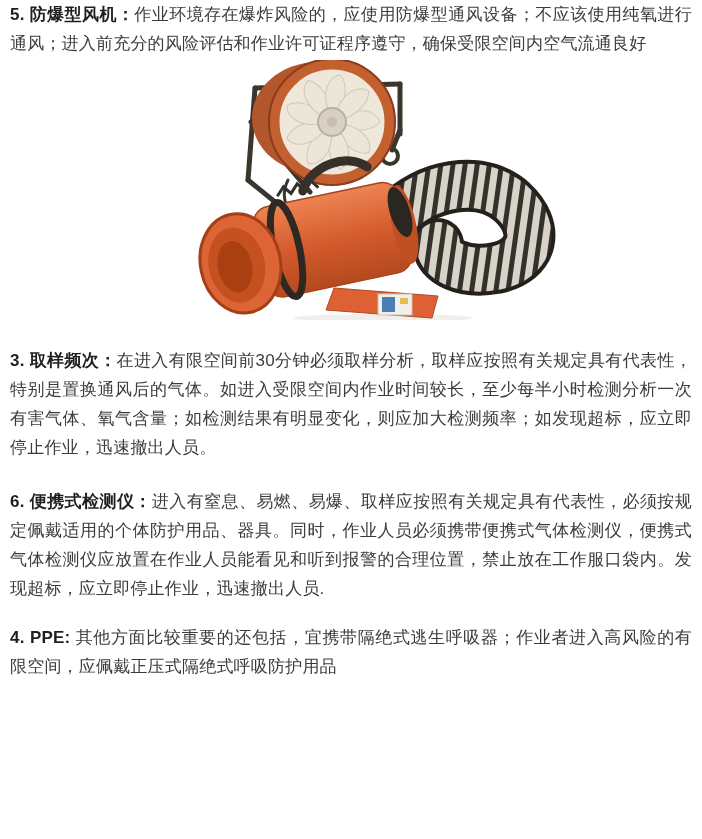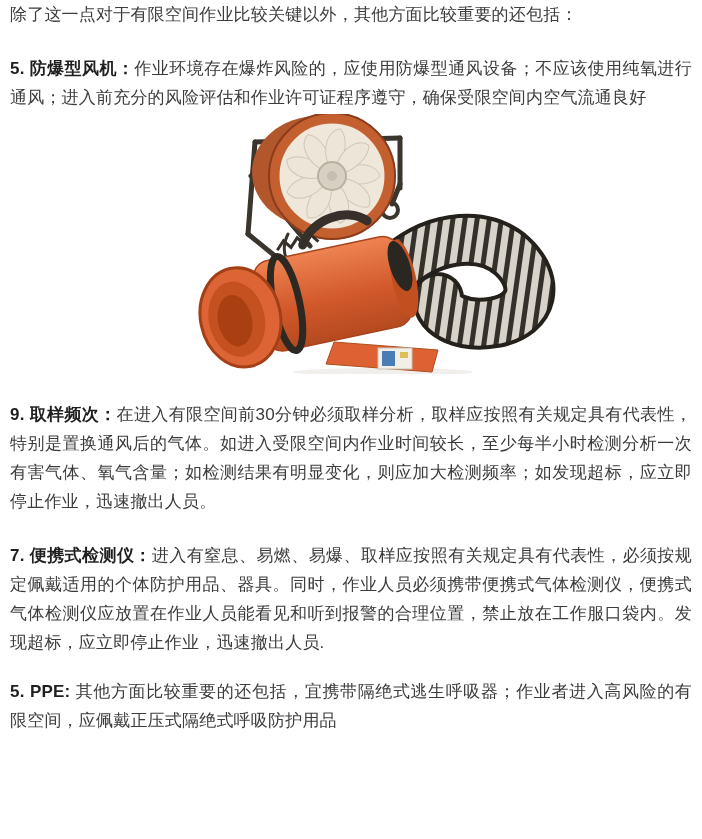--- a/index.html
+++ b/index.html
@@ -38,21 +38,20 @@
     color: inherit;
     cursor: pointer;
   }
 </style>
 </head>
 <body>
 
 <article>
 
 
-  <p><span>除了这一点对于有限空间作业比较关键以外，其他方面比较重要的还包括：</span></p>
 
 
   <p id="item2" class="tight"><b>5. 防爆型风机：</b><span>作业环境存在爆炸风险的，应使用防爆型通风设备；不应该使用纯氧进行通风；进入前充分的风险评估和作业许可证程序遵守，确保受限空间内空气流通良好</span></p>
 
   <figure>
     <svg width="420" height="260" viewBox="0 0 420 260" xmlns="http://www.w3.org/2000/svg">
       <defs>
         <linearGradient id="bodyGrad" x1="0" y1="0" x2="0" y2="1">
           <stop offset="0" stop-color="#ee8352"></stop>
           <stop offset="0.55" stop-color="#d2592b"></stop>
@@ -116,19 +115,19 @@
         </g>
         <ellipse cx="262" cy="152" rx="10" ry="26" transform="rotate(-18 262 152)" fill="#2a2622"></ellipse>
         <polygon points="196,228 300,236 294,258 188,250" fill="#dd6132" stroke="#b04c20" stroke-width="1"></polygon>
         <rect x="240" y="234" width="34" height="21" fill="#f2efe7" stroke="#c9c4b8"></rect>
         <rect x="244" y="237" width="13" height="15" fill="#4a7db3"></rect>
         <rect x="262" y="238" width="8" height="6" fill="#ddbf56"></rect>
       </g>
     </svg>
   </figure>
 
-  <p id="item3"><b>9. 取样频次：</b><span>在进入有限空间前30分钟必须取样分析，取样应按照有关规定具有代表性，特别是置换通风后的气体。如进入受限空间内作业时间较长，至少每半小时检测分析一次有害气体、氧气含量；如检测结果有明显变化，则应加大检测频率；如发现超标，应立即停止作业，迅速撤出人员。</span></p>
+  <p id="item3"><b>3. 取样频次：</b><span>在进入有限空间前30分钟必须取样分析，取样应按照有关规定具有代表性，特别是置换通风后的气体。如进入受限空间内作业时间较长，至少每半小时检测分析一次有害气体、氧气含量；如检测结果有明显变化，则应加大检测频率；如发现超标，应立即停止作业，迅速撤出人员。</span></p>
 
-  <p id="item4"><b>7. 便携式检测仪：</b><span>进入有窒息、易燃、易爆、取样应按照有关规定具有代表性，必须按规定佩戴适用的个体防护用品、器具。同时，作业人员必须携带便携式气体检测仪，便携式气体检测仪应放置在作业人员能看见和听到报警的合理位置，禁止放在工作服口袋内。发现超标，应立即停止作业，迅速撤出人员.</span></p>
+  <p id="item4"><b>6. 便携式检测仪：</b><span>进入有窒息、易燃、易爆、取样应按照有关规定具有代表性，必须按规定佩戴适用的个体防护用品、器具。同时，作业人员必须携带便携式气体检测仪，便携式气体检测仪应放置在作业人员能看见和听到报警的合理位置，禁止放在工作服口袋内。发现超标，应立即停止作业，迅速撤出人员.</span></p>
 
-  <p id="item5"><b>5. PPE:</b><span> 其他方面比较重要的还包括，宜携带隔绝式</span><span class="inline-link">逃生</span><span>呼吸器；作业者进入高风险的有限空间，应佩戴正压式隔绝式呼吸防护用品</span></p>
+  <p id="item5"><b>4. PPE:</b><span> 其他方面比较重要的还包括，宜携带隔绝式</span><span class="inline-link">逃生</span><span>呼吸器；作业者进入高风险的有限空间，应佩戴正压式隔绝式呼吸防护用品</span></p>
 
 </article>
 
 </body></html>

